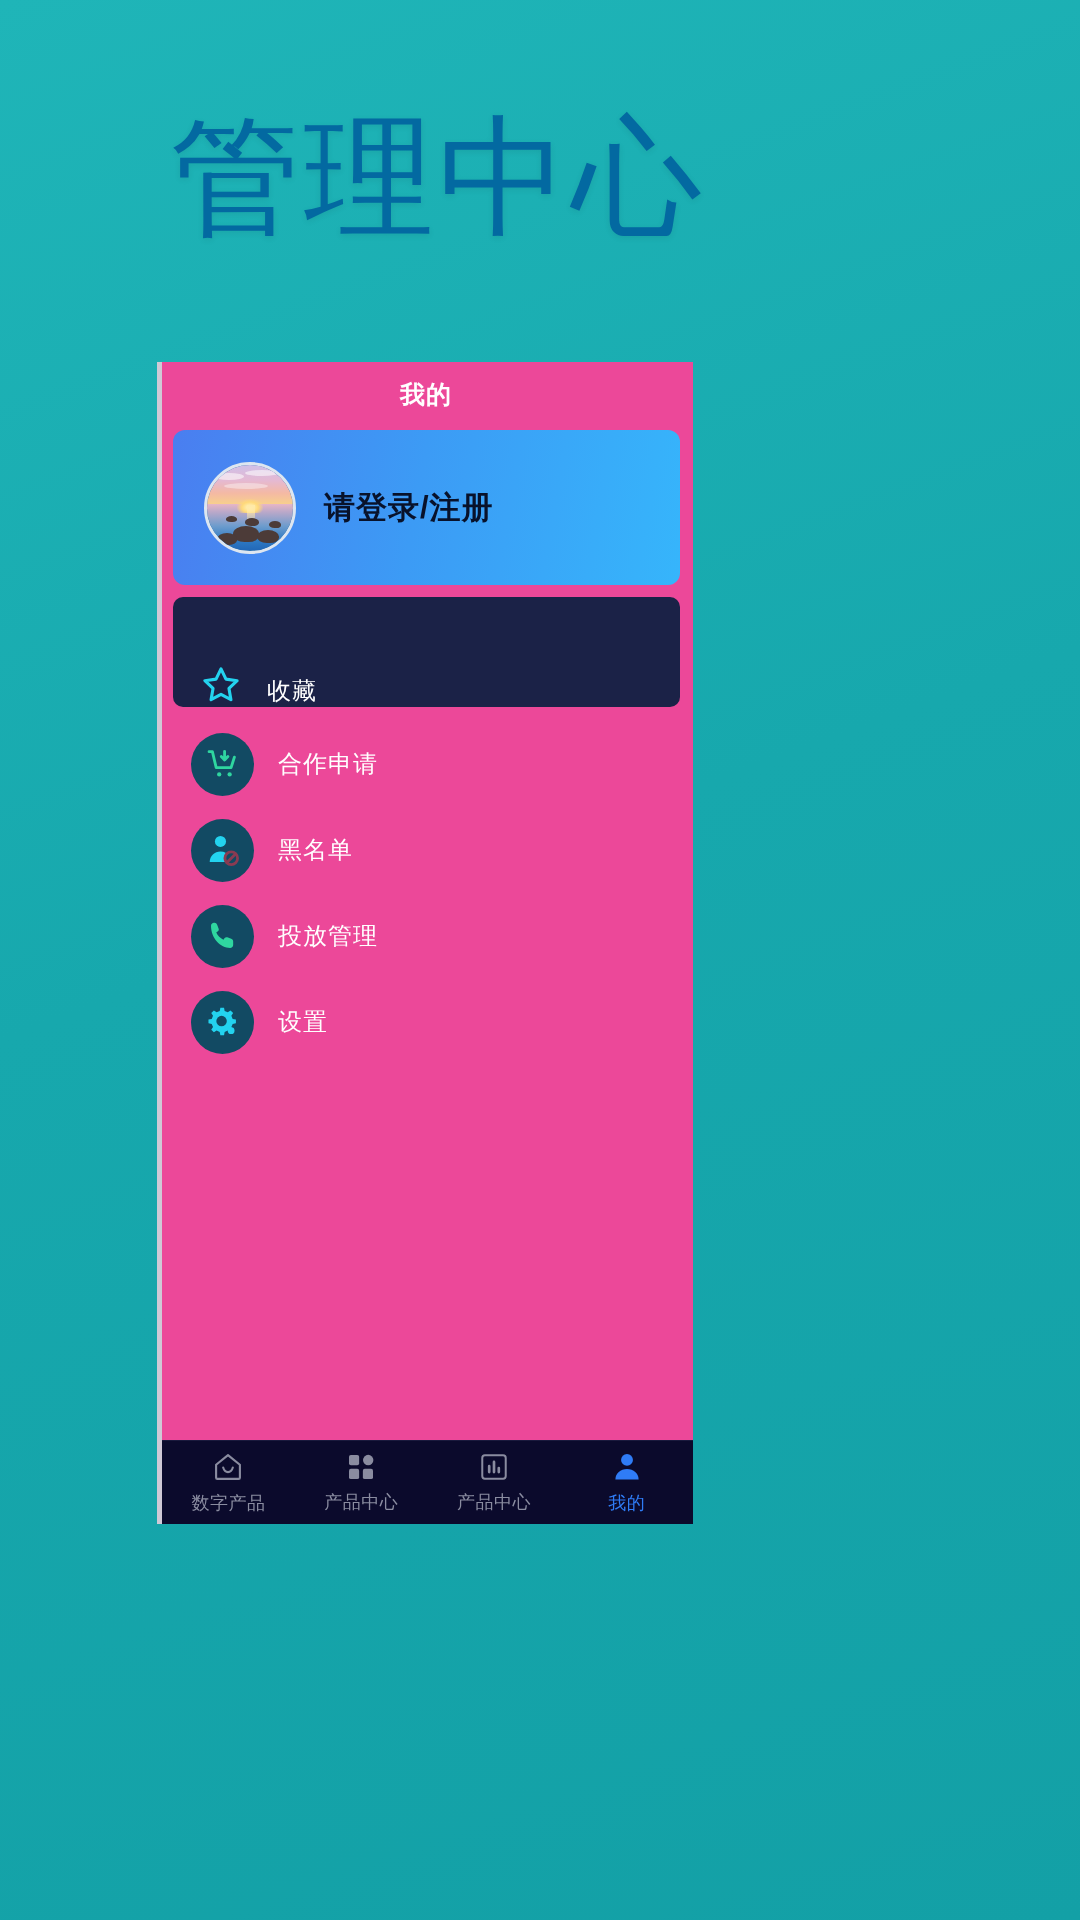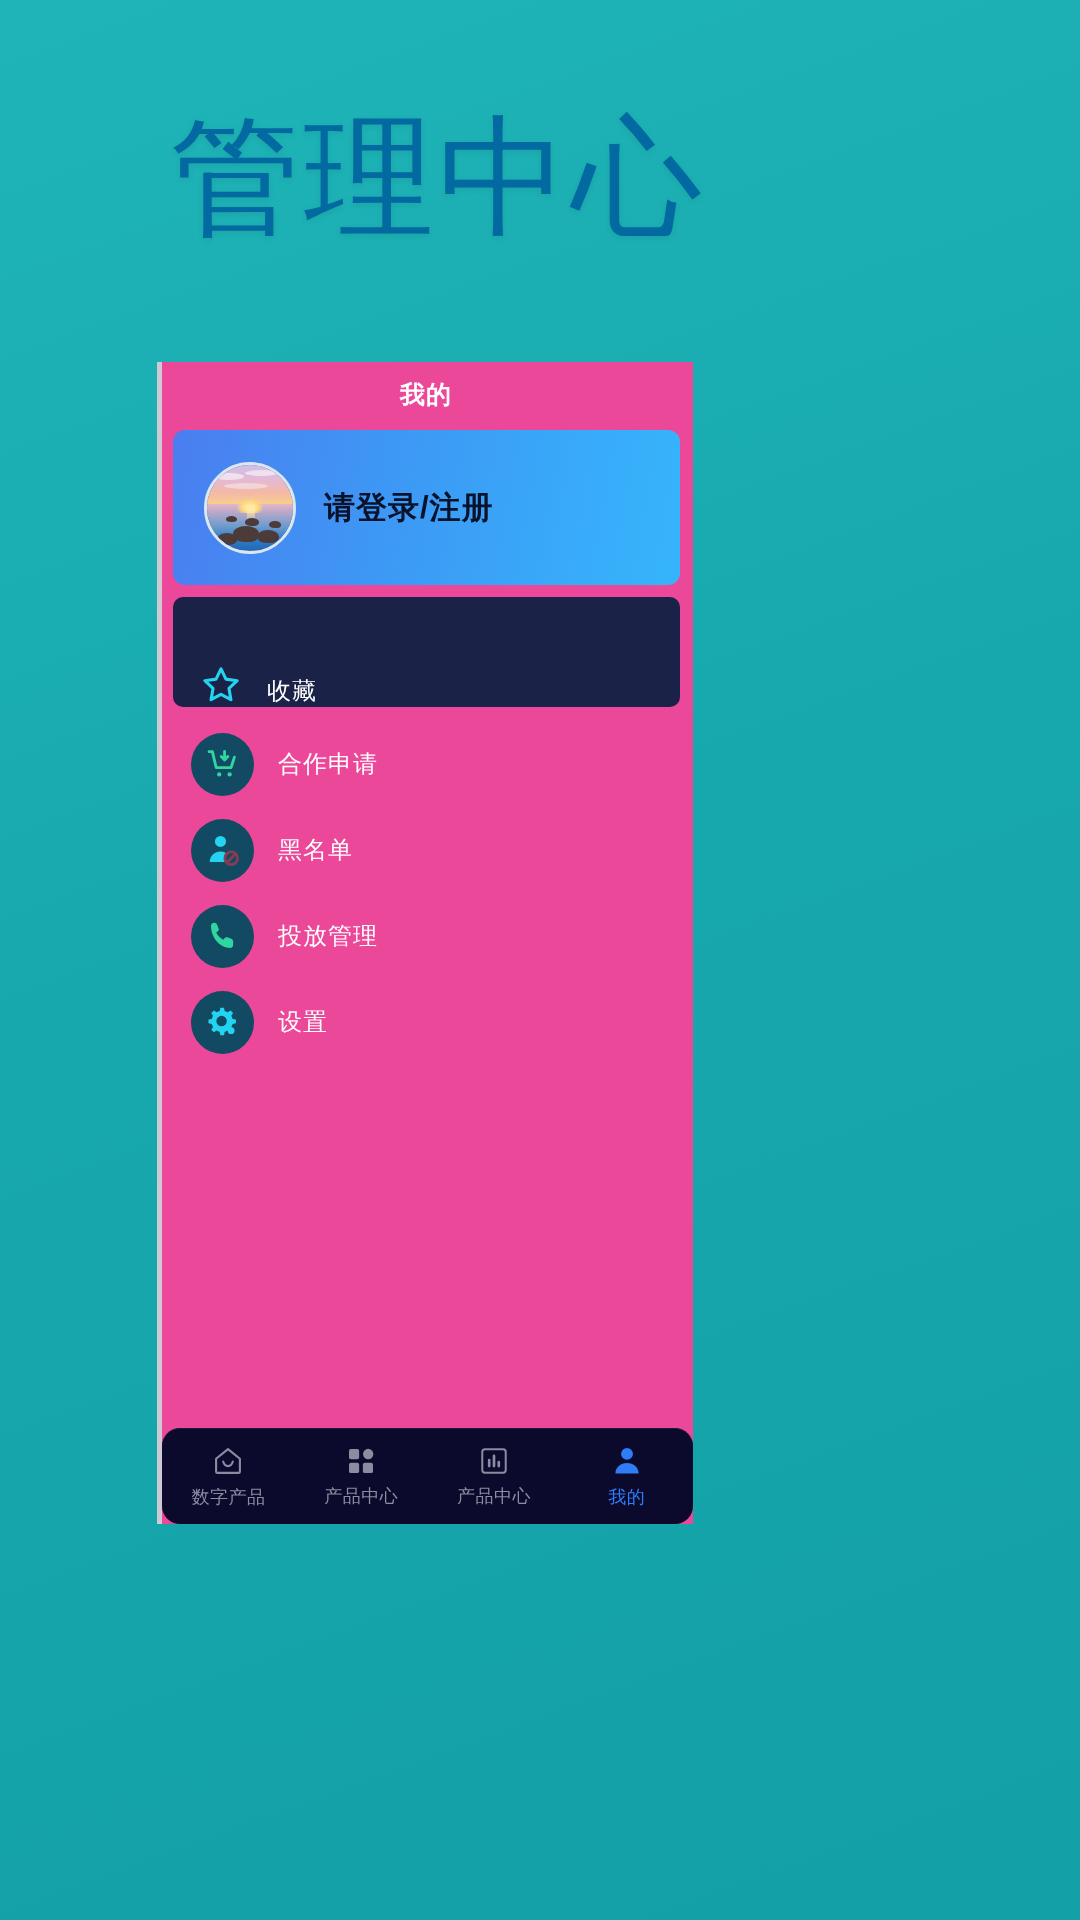--- a/index.html
+++ b/index.html
@@ -66,23 +66,23 @@
   .menu-item{
     height:86px; display:flex; align-items:center; gap:24px; padding-left:18px;
   }
   .ic-circle{
     width:63px; height:63px; border-radius:50%; flex:none;
     background:#124a63; display:flex; align-items:center; justify-content:center;
   }
   .menu-label{ color:#ffffff; font-size:24px; letter-spacing:1px; }
   
   .tabbar{
-    position:absolute; left:3px; right:0; bottom:0; height:96px;
+    position:absolute; left:3px; right:0; bottom:0; height:84px;
     background:#0b0a2c; border-top:1px solid #1a1a3d;
-    display:flex; align-items:center;border-radius:18px;
+    display:flex; align-items:center;
   }
   .tab{ flex:1; display:flex; flex-direction:column; align-items:center; gap:7px; }
   .tab-label{ font-size:18px; color:#8a8ca0; letter-spacing:.5px; }
   .tab.active .tab-label{ color:#2f7cf6; }
   svg{display:block;}
 </style>
 </head>
 <body>
 
 <div class="page-title">管理中心</div>

